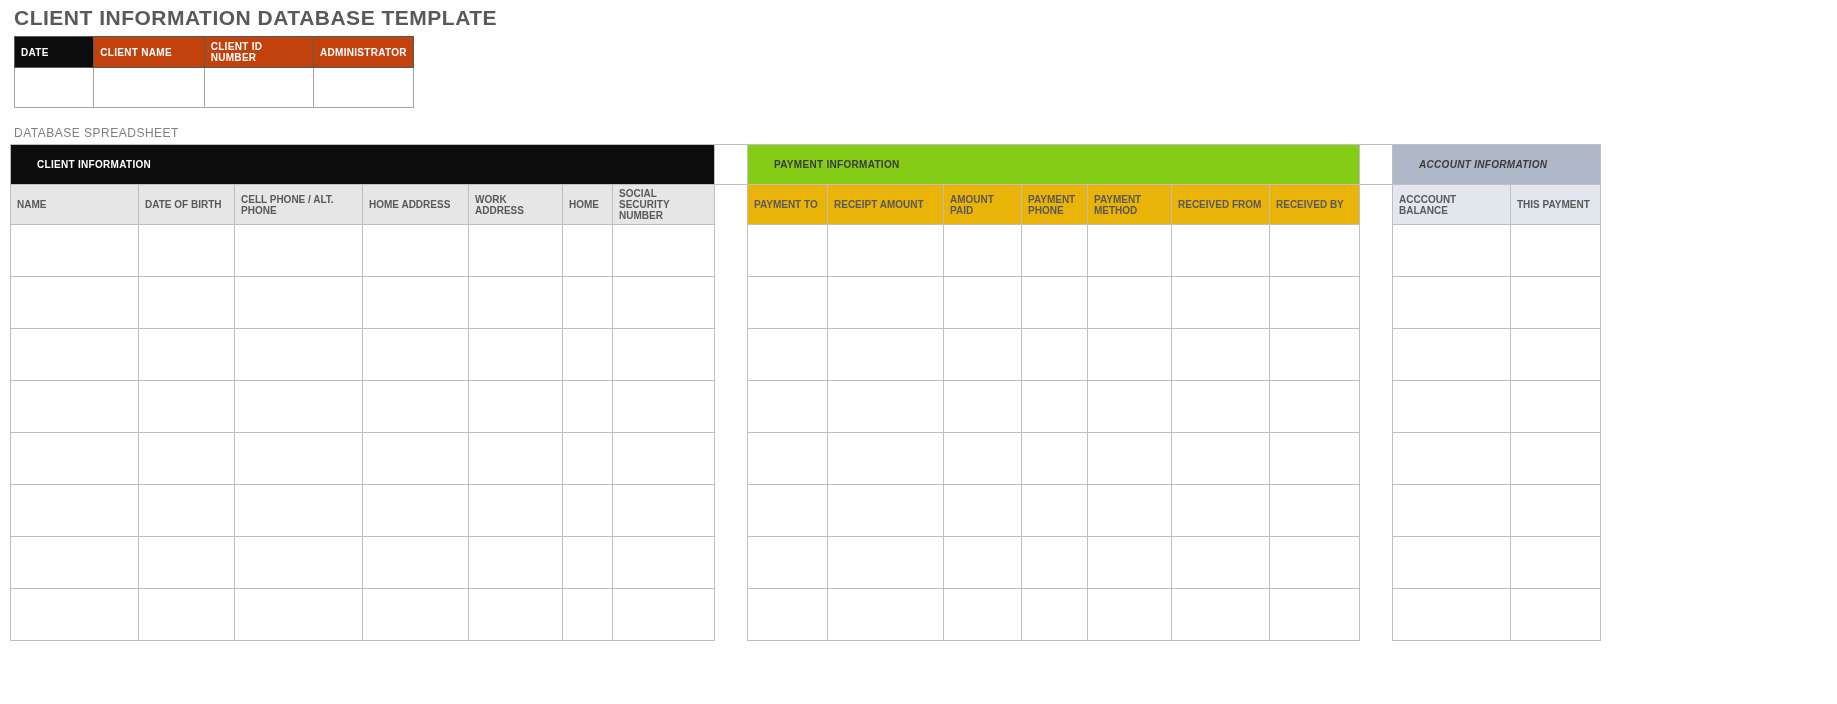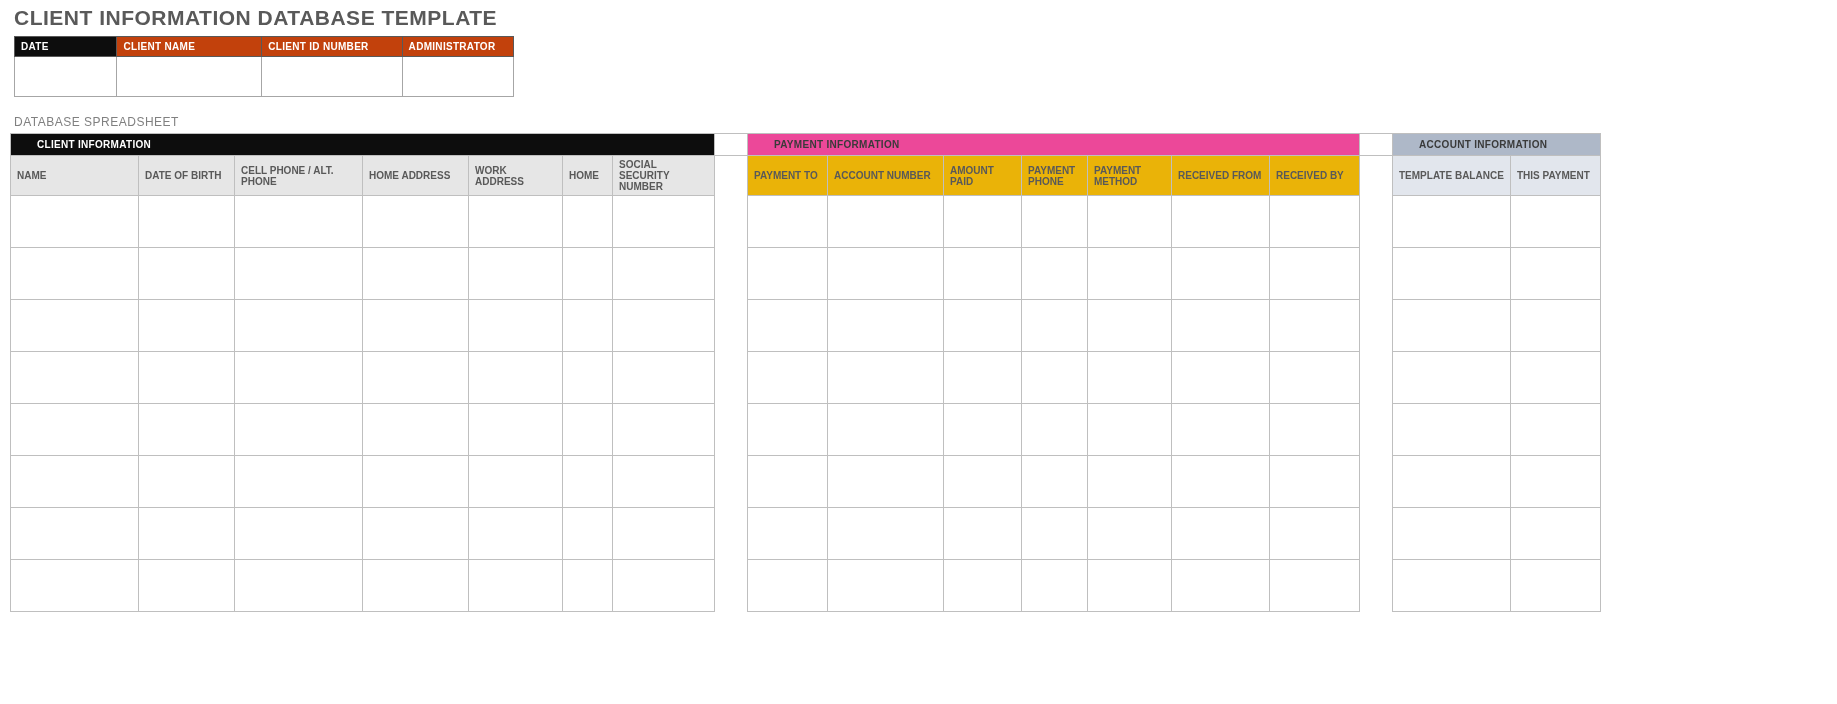--- a/index.html
+++ b/index.html
@@ -16,21 +16,21 @@
     font-weight: bold;
     letter-spacing: 0.5px;
     color: #595959;
     padding: 6px 0 6px 14px;
     font-family: "Century Gothic", Arial, sans-serif;
   }
   
   .meta-table {
     border-collapse: collapse;
     margin-left: 14px;
-    width: 500px;
+    width: 400px;
   }
   .meta-table th, .meta-table td {
     border: 1px solid #a6a6a6;
     font-size: 10px;
     text-align: left;
     padding: 4px 6px;
     height: 20px;
     vertical-align: middle;
     font-family: "Century Gothic", Arial, sans-serif;
   }
@@ -70,28 +70,28 @@
     border: 1px solid #bfbfbf;
     font-size: 10px;
     font-family: "Century Gothic", Arial, sans-serif;
     text-align: left;
     padding: 3px 6px;
     vertical-align: middle;
     overflow: hidden;
     white-space: nowrap;
   }
   .db-table .group th {
-    height: 22px;
+    height: 40px;
     font-weight: bold;
     letter-spacing: 0.3px;
     padding-left: 26px;
   }
   .group-client   { background: #0d0d0d; color: #ffffff; border-color:#0d0d0d;}
-  .group-payment  { background: #ec4899; color: #3a3a3a; border-color:#eebf4d;}
-  .group-account  { background: #aeb8c8; color: #3a3a3a; border-color:#aeb8c8;}
+  .group-payment  { background: #84cc16; color: #3a3a3a; border-color:#eebf4d;}
+  .group-account  { background: #aeb8c8; color: #3a3a3a; border-color:#aeb8c8;font-style:italic;}
   .group-void     { background: #ffffff; border-color:#ffffff; }
 
   .db-table .cols th {
     height: 32px;
     font-weight: bold;
     color: #595959;
     white-space: normal;
     line-height: 1.1;
   }
   .cols .client-col  { background: #e6e6e6; }
@@ -175,28 +175,28 @@
       <tr class="cols">
         <th class="client-col">NAME</th>
         <th class="client-col">DATE OF BIRTH</th>
         <th class="client-col">CELL PHONE / ALT. PHONE</th>
         <th class="client-col">HOME ADDRESS</th>
         <th class="client-col">WORK ADDRESS</th>
         <th class="client-col">HOME</th>
         <th class="client-col">SOCIAL SECURITY NUMBER</th>
         <th class="void-col"></th>
         <th class="payment-col">PAYMENT TO</th>
-        <th class="payment-col">ACCOUNT NUMBER</th>
+        <th class="payment-col">RECEIPT AMOUNT</th>
         <th class="payment-col">AMOUNT PAID</th>
         <th class="payment-col">PAYMENT PHONE</th>
         <th class="payment-col">PAYMENT METHOD</th>
         <th class="payment-col">RECEIVED FROM</th>
         <th class="payment-col">RECEIVED BY</th>
         <th class="void-col"></th>
-        <th class="account-col">TEMPLATE BALANCE</th>
+        <th class="account-col">ACCCOUNT BALANCE</th>
         <th class="account-col">THIS PAYMENT</th>
       </tr>
     </thead>
     <tbody id="db-body">
         <tr>
           <td></td>
           <td></td>
           <td></td>
           <td></td>
           <td></td>

